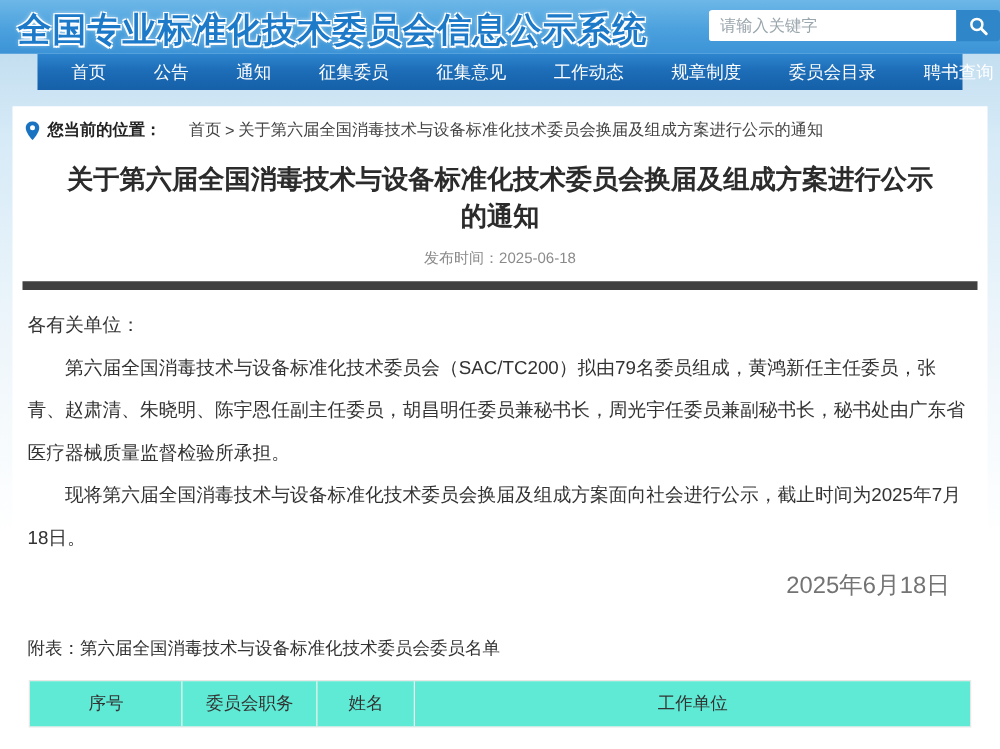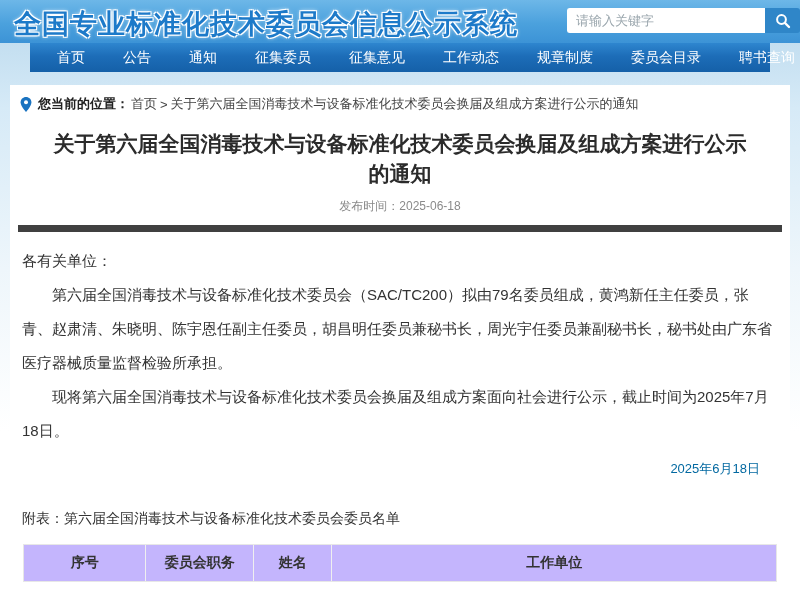--- a/index.html
+++ b/index.html
@@ -50,43 +50,43 @@
   .content {
     width:780px; margin:13px auto 0 auto; background:#ffffff; min-height:501px;
     padding:0 8px;
   }
 
   .breadcrumb {
     display:flex; align-items:center; padding:10px 2px 6px 2px;
     font-size:13px; color:#444;
   }
   .breadcrumb .pin { margin-right:6px; display:flex; }
-  .breadcrumb .bc-label { font-weight:bold; color:#222; margin-right:2px; }
+  .breadcrumb .bc-label { font-weight:bold; color:#222; margin-right:22px; }
   .breadcrumb a { color:#444; text-decoration:none; }
   .breadcrumb .sep { margin:0 3px; }
 
   .article-title {
     text-align:center; font-size:21px; font-weight:bold; color:#2b2b2b;
     line-height:30px; margin:10px 30px 0 30px;
   }
   .pub-date {
     text-align:center; font-size:12px; color:#8a8a8a; margin-top:9px;
     padding-bottom:10px; border-bottom:7px solid #404040;
   }
 
   .body-text { padding:12px 4px 0 4px; font-size:15px; color:#333; line-height:34px; }
   .body-text p.indent { text-indent:2em; }
-  .sign-date { text-align:right; padding-right:22px; font-size:13px; color:#0369a1; line-height:34px; margin-top:4px; }
+  .sign-date { text-align:right; padding-right:22px; font-size:19px; color:#737373; line-height:34px; margin-top:4px; }
 
   .attachment-caption { margin-top:24px; font-size:14px; color:#333; padding-left:4px; }
 
   
   .tbl { margin:16px 5px 0 5px; border:1px solid #e7e7e7; font-size:14px; color:#3c3c3c; }
   .tr { display:flex; position:relative; }
-  .tr.head { background:#c4b5fd; font-weight:bold; color:#333; }
+  .tr.head { background:#5eead4; font-weight:normal; color:#333; }
   .td {
     display:flex; align-items:center; justify-content:center;
     border-right:1px solid #efefef; border-bottom:1px solid #e7e7e7;
     height:29px; overflow:hidden; white-space:nowrap;
   }
   .tr.head .td { height:36px; }
   .tr:last-child .td { border-bottom:none; }
   .td.c1 { width:125px; }
   .td.c2 { width:110px; }
   .td.c3 { width:80px; }

